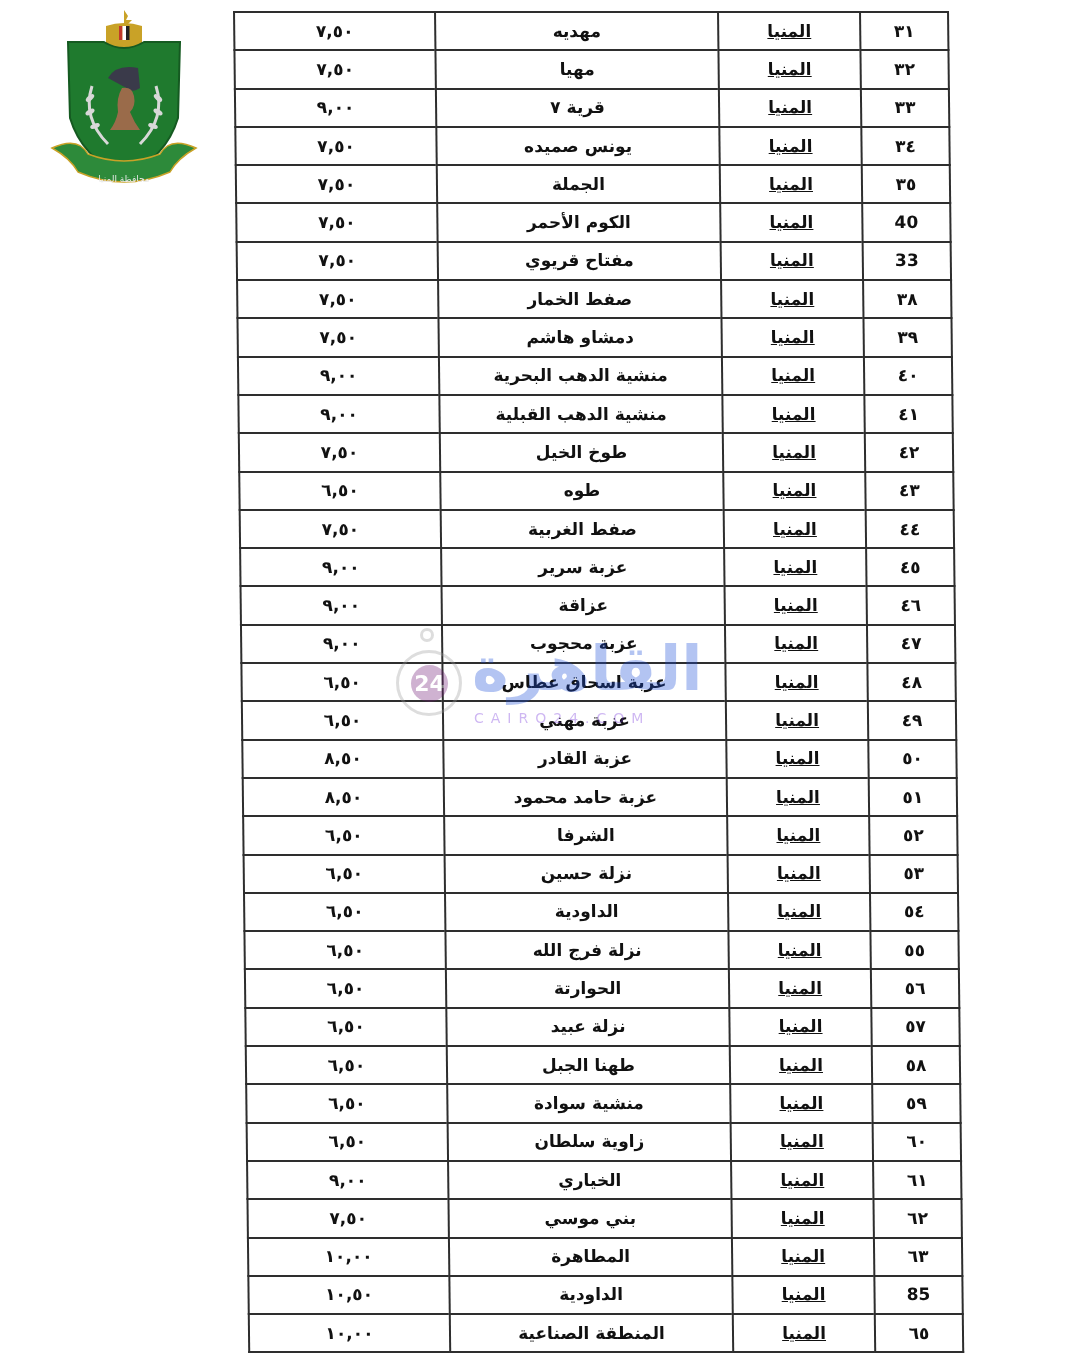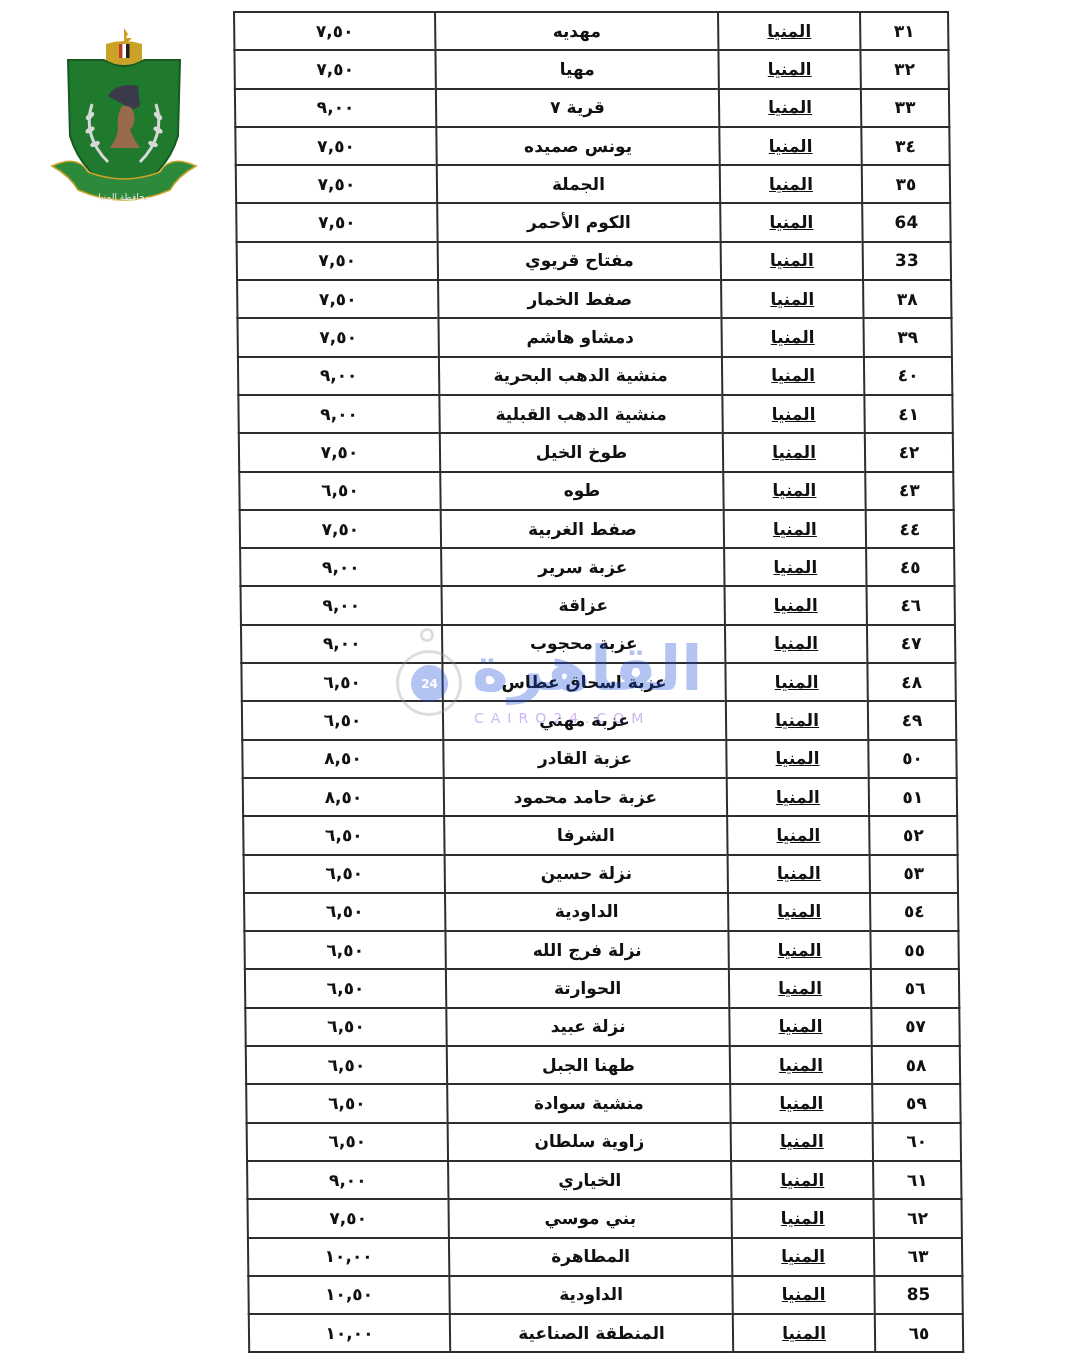--- a/index.html
+++ b/index.html
@@ -11,21 +11,21 @@
       width: 1080px;
       height: 1353px;
       position: relative;
       overflow: hidden;
       font-family: "DejaVu Sans", sans-serif;
       color: #111;
     }
     .logo {
       position: absolute;
       left: 48px;
-      top: 26px;
+      top: 8px;
       width: 152px;
       height: 196px;
     }
     .logo svg { width: 100%; height: 100%; display: block; }
 
     .table-wrap {
       position: absolute;
       left: 233px;
       top: 11px;
       width: 714px;
@@ -80,23 +80,23 @@
       border: 3px solid #9a9a9a;
       box-sizing: border-box;
     }
     .wm-inner {
       position: absolute;
       left: 12px;
       top: 12px;
       width: 37px;
       height: 37px;
       border-radius: 50%;
-      background: #1d4ed8;
+      background: #701a75;
       color: #fff;
-      font-size: 12px;
+      font-size: 22px;
       font-weight: bold;
       display: flex;
       align-items: center;
       justify-content: center;
       font-family: "DejaVu Sans", sans-serif;
     }
     .wm-knob {
       position: absolute;
       left: 28px;
       top: 4px;
@@ -197,21 +197,21 @@
           <td class="village">يونس صميده</td>
           <td class="price">٧,٥٠</td>
         </tr>
         <tr>
           <td class="num">٣٥</td>
           <td class="center">المنيا</td>
           <td class="village">الجملة</td>
           <td class="price">٧,٥٠</td>
         </tr>
         <tr>
-          <td class="num">64</td>
+          <td class="num">40</td>
           <td class="center">المنيا</td>
           <td class="village">الكوم الأحمر</td>
           <td class="price">٧,٥٠</td>
         </tr>
         <tr>
           <td class="num">33</td>
           <td class="center">المنيا</td>
           <td class="village">مفتاح قريوي</td>
           <td class="price">٧,٥٠</td>
         </tr>

